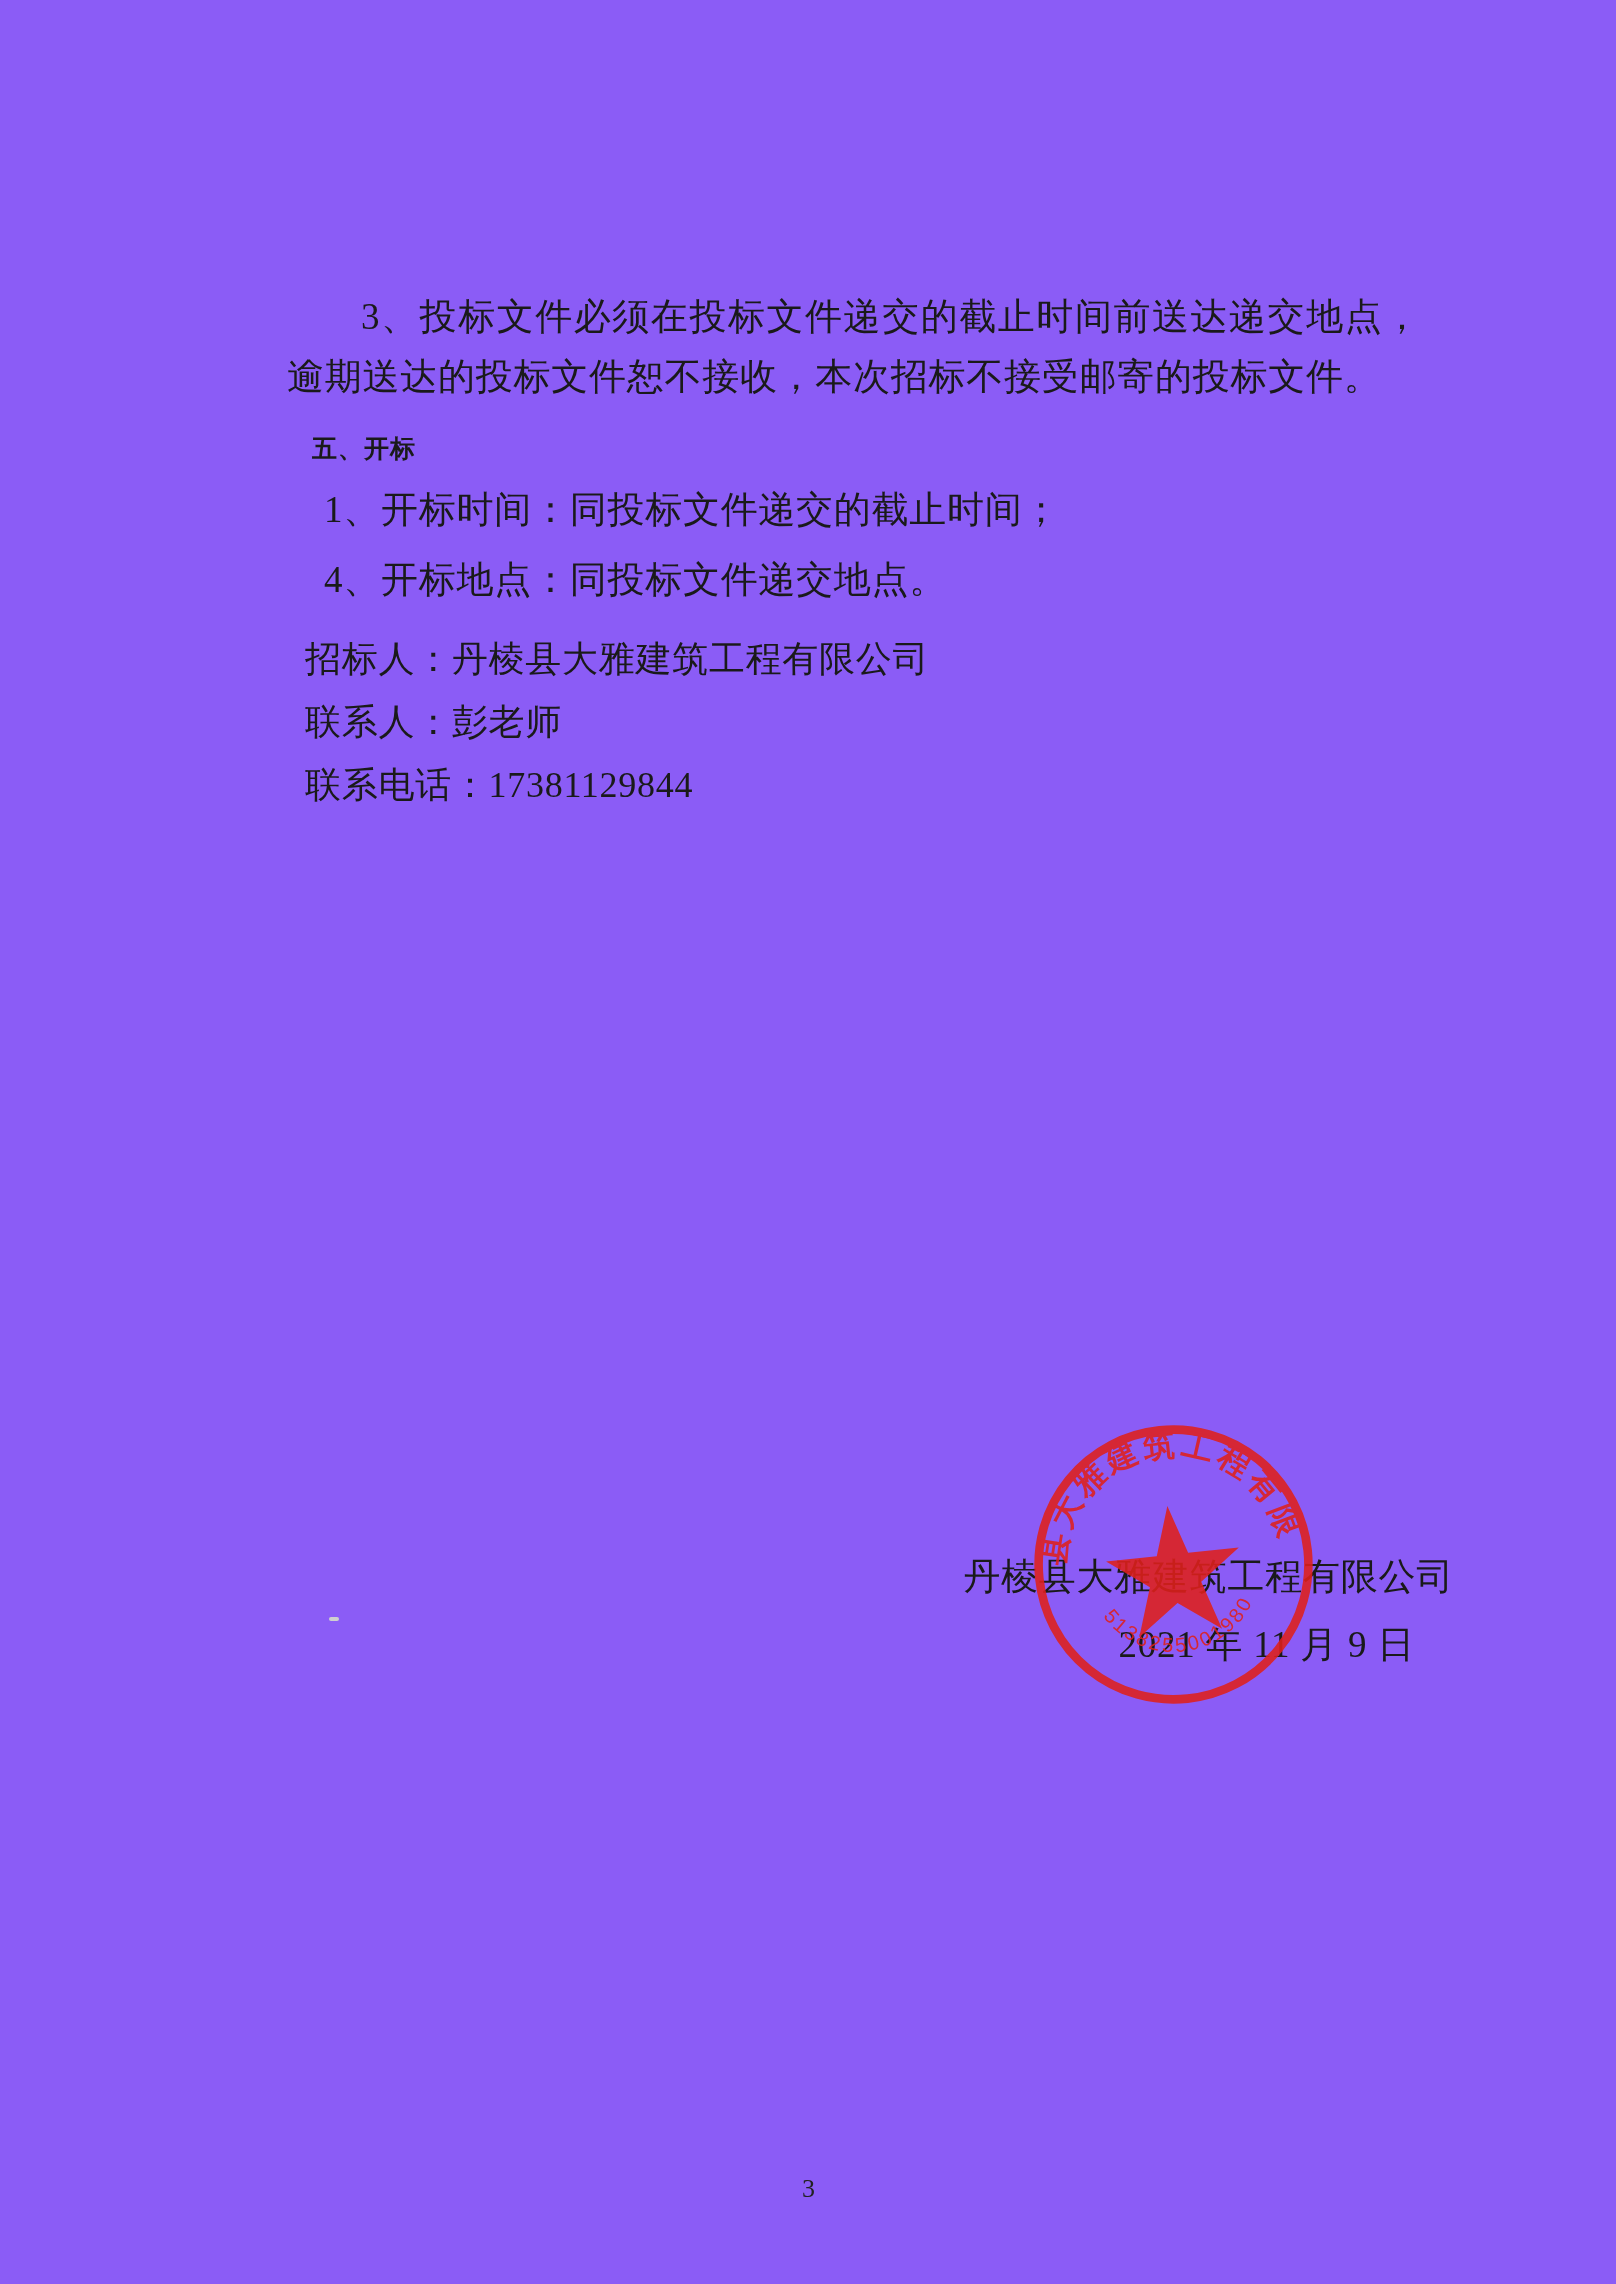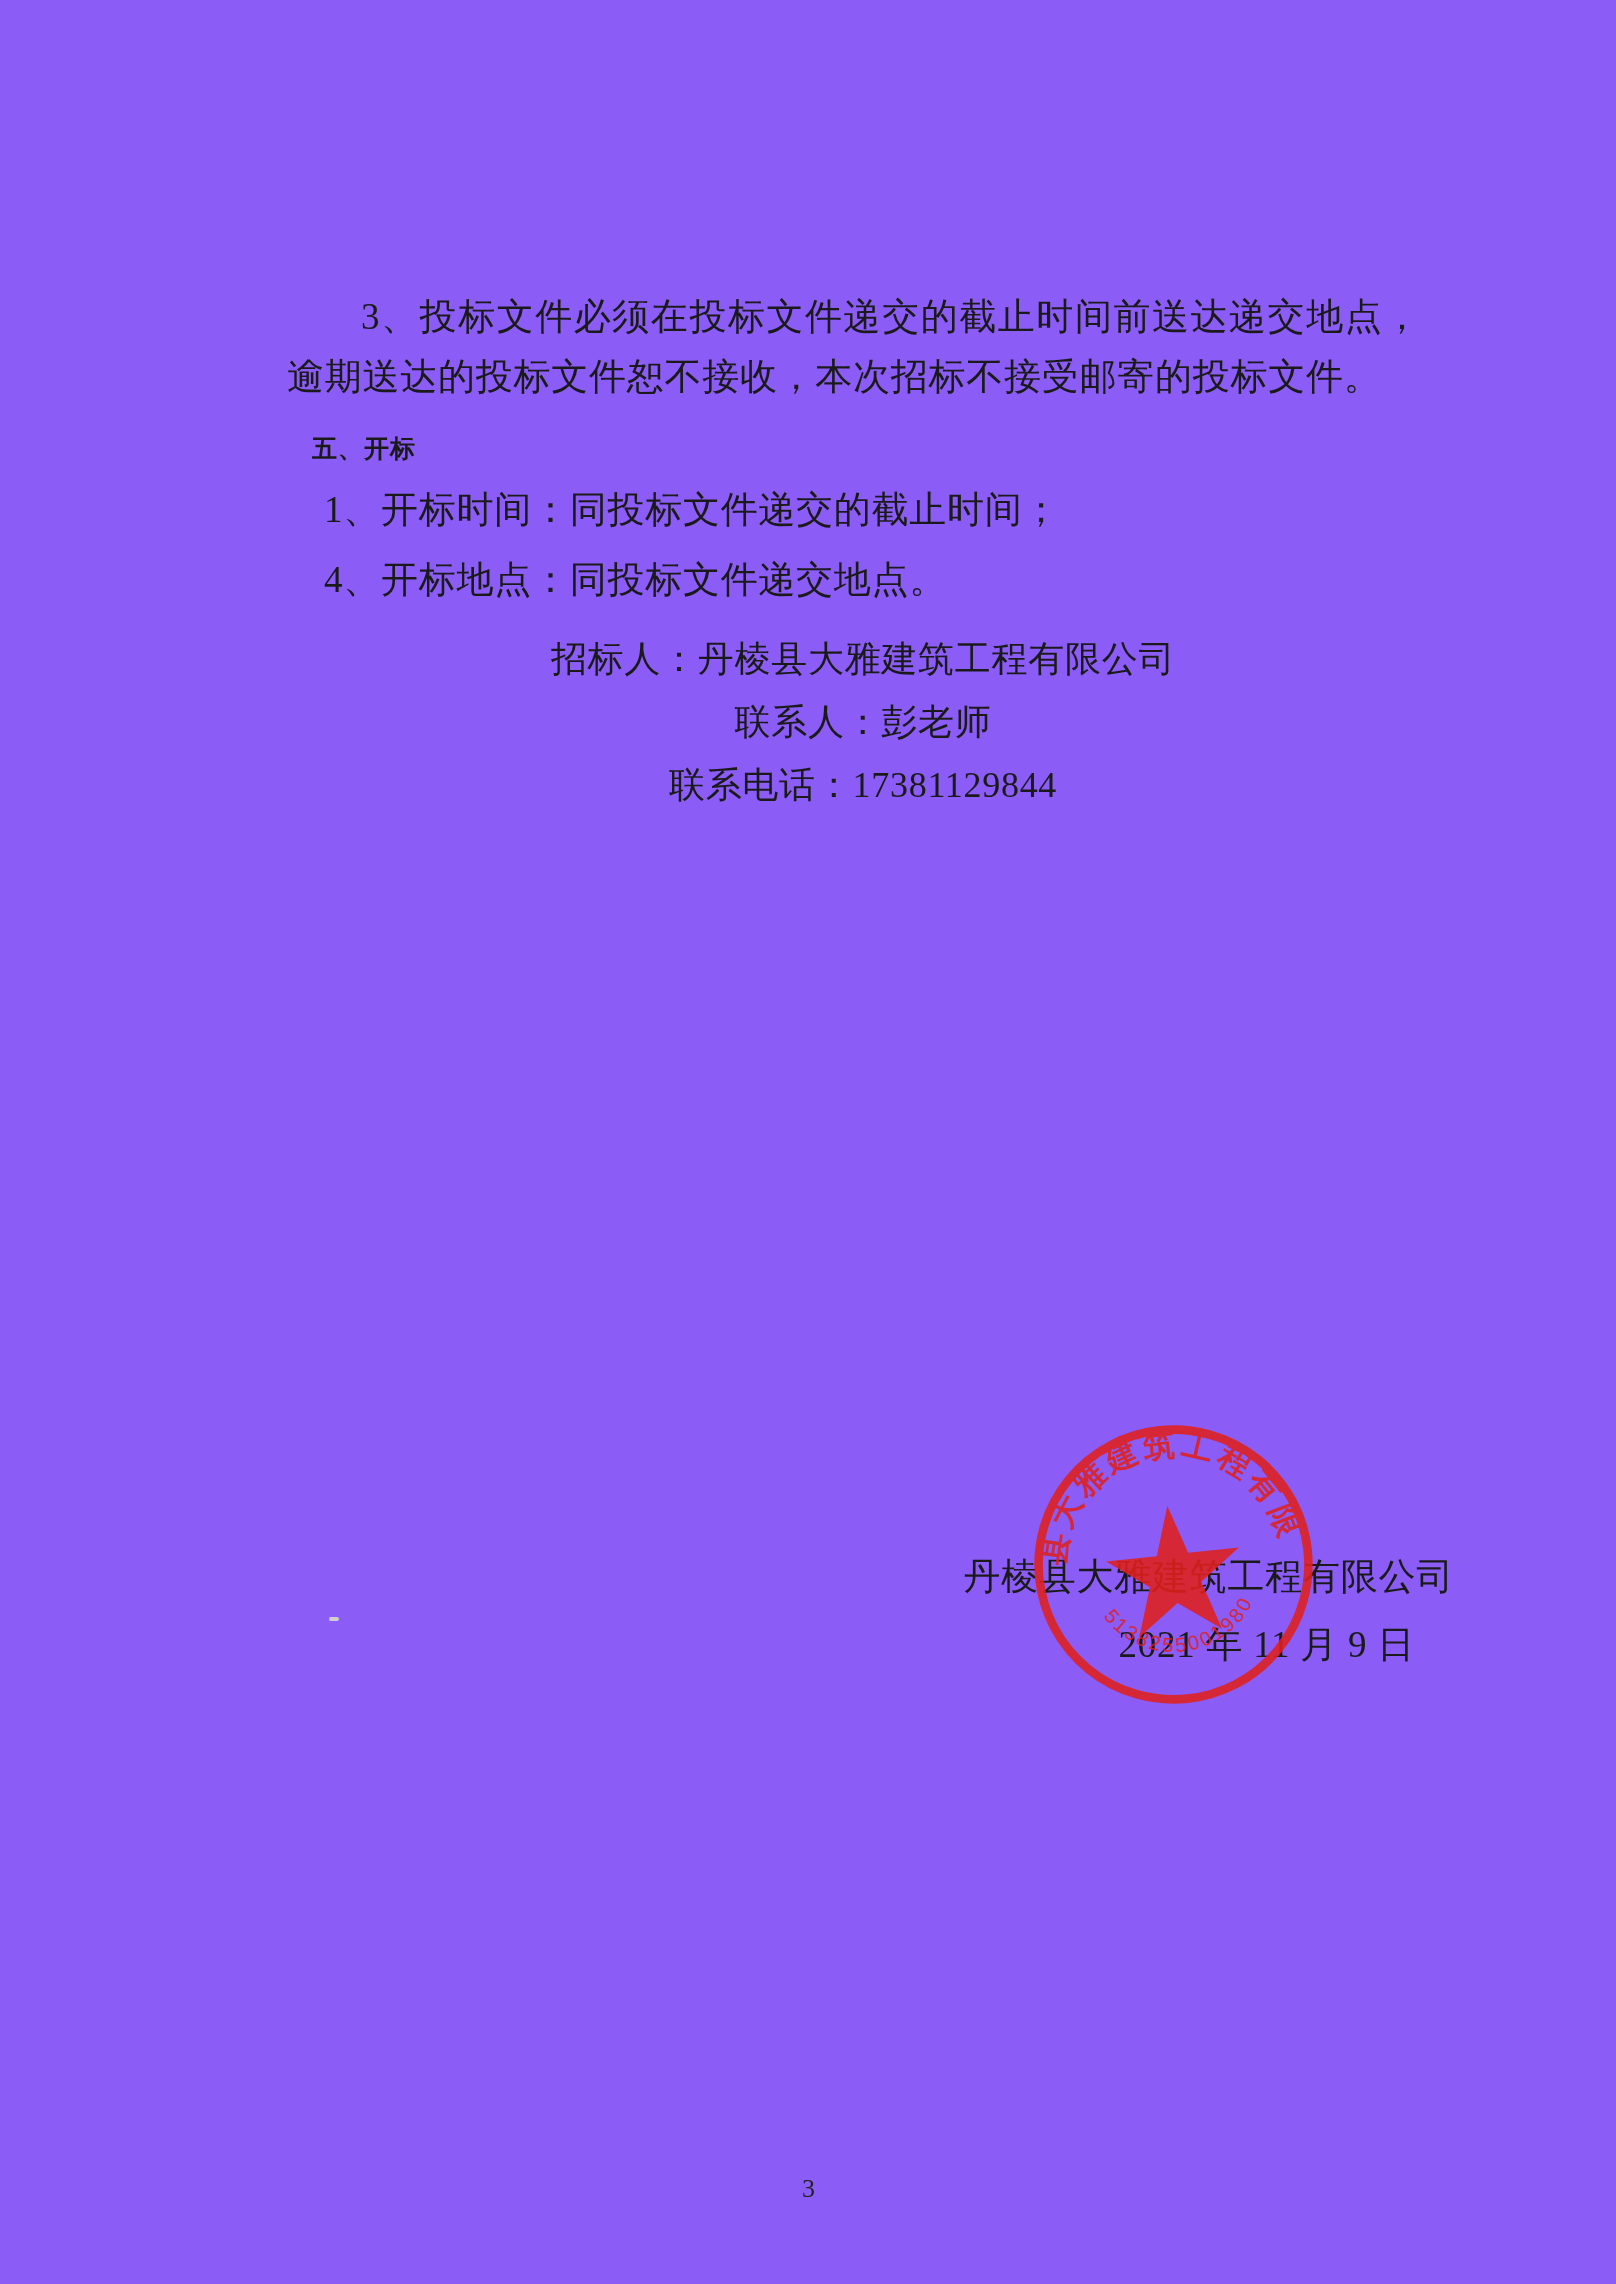--- a/index.html
+++ b/index.html
@@ -61,21 +61,20 @@
 
   .contact-block {
     margin-top: 17px;
   }
   .contact-line {
     font-size: 36px;
     line-height: 1.68;
     margin: 2.6px 0;
     text-indent: 0.5em;
     letter-spacing: 0.02em;
-    text-align: center;
   }
 
   .signature {
     position: absolute;
     right: 163px;
     top: 1545px;
     width: 639px;
     text-align: right;
   }
   .sig-line {

